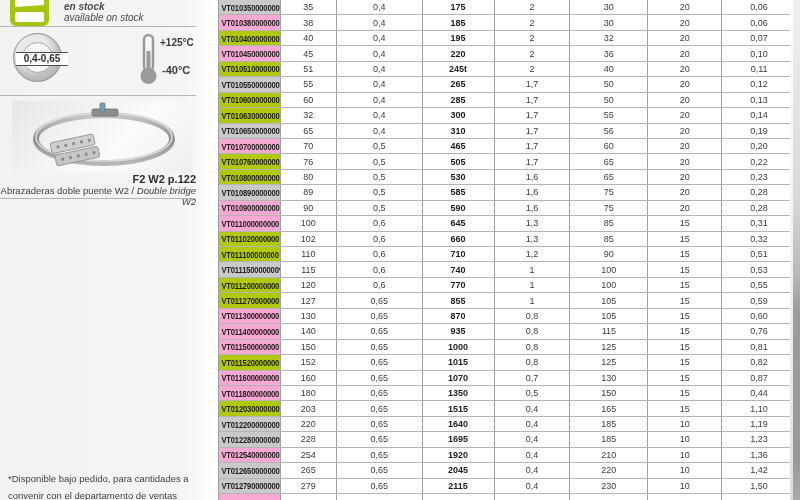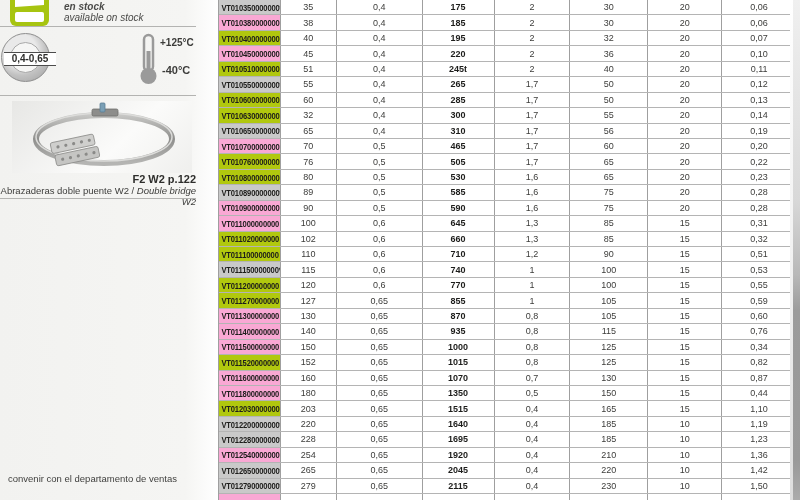--- a/index.html
+++ b/index.html
@@ -12,21 +12,21 @@
   .divider { position:absolute; left:0; width:196px; height:1px; background:#b3b3b1; }
   .stock-row { position:absolute; left:10px; top:0; display:flex; align-items:flex-start; }
   .stock-icon { position:relative; width:39px; height:26px; background:#a7c410; border-radius:0 0 6px 6px; overflow:hidden; }
   .stock-icon .slab { position:absolute; left:5px; right:5px; bottom:4px; height:10px; background:#ffffff; border-radius:2px; }
   .stock-icon .slab i { display:inline-block; width:4px; height:4px; background:#a7c410; margin:3px 0 0 3px; }
   .stock-icon .roof { position:absolute; left:5px; right:5px; top:-2px; height:8px; background:#ffffff; transform:skewY(-4deg); }
   .stock-text { margin-left:15px; font-size:10px; color:#4a4a48; line-height:11px; padding-top:1px; }
   .stock-text .l1 { font-style:italic; font-weight:bold; }
   .stock-text .l2 { font-style:italic; }
 
-  .band-icon { position:absolute; left:1px; top:33px; width:49px; height:49px; border-radius:50%;
+  .band-icon { position:absolute; left:13px; top:33px; width:49px; height:49px; border-radius:50%;
     background:radial-gradient(circle at 40% 35%, #e9e9e9 0 38%, #c2c2c2 60%, #9d9d9d 100%);
     border:1px solid #8f8f8f; }
   .band-icon::before { content:""; position:absolute; left:8px; top:8px; right:8px; bottom:8px;
     border-radius:50%; background:#f6f6f5; border:1px solid #a9a9a9; }
   .band-label { position:absolute; left:2px; top:18px; width:52px; height:14px; background:#ffffff;
     border-top:1.5px solid #4c4c4c; border-bottom:1.5px solid #4c4c4c;
     font-size:10px; font-weight:bold; color:#2e2e2c; text-align:center; line-height:11px; }
 
   .thermo { position:absolute; left:138px; top:33px; width:80px; height:52px; }
   .thermo svg { position:absolute; left:0; top:0; }
@@ -129,20 +129,21 @@
       </g>
     </svg>
   </div>
 
   <div class="ref-text">F2 W2 p.122</div>
   <div class="product-line"><span class="es">Abrazaderas doble puente W2</span><span> / </span><span class="en">Double bridge W2</span></div>
 
   <div class="divider" style="top:198px;"></div>
 
   <div class="footnote">
+    <div>*Disponible bajo pedido, para cantidades a</div>
     <div>convenir con el departamento de ventas</div>
   </div>
 </div>
 
 <div class="table">
   <div>
       <div class="row">
     <div class="cell c1 status-request">
           <span>VT010350000000*</span>
         </div>
@@ -409,21 +410,21 @@
       <div class="row">
     <div class="cell c1 status-plain">
           <span>VT011500000000</span>
         </div>
     <div class="cell c2">150</div>
     <div class="cell c3">0,65</div>
     <div class="cell c4">1000</div>
     <div class="cell c5">0,8</div>
     <div class="cell c6">125</div>
     <div class="cell c7">15</div>
-    <div class="cell c8">0,34</div>
+    <div class="cell c8">0,81</div>
   </div>
       <div class="row">
     <div class="cell c1 status-stock">
           <span>VT011520000000</span>
         </div>
     <div class="cell c2">152</div>
     <div class="cell c3">0,65</div>
     <div class="cell c4">1015</div>
     <div class="cell c5">0,8</div>
     <div class="cell c6">125</div>

